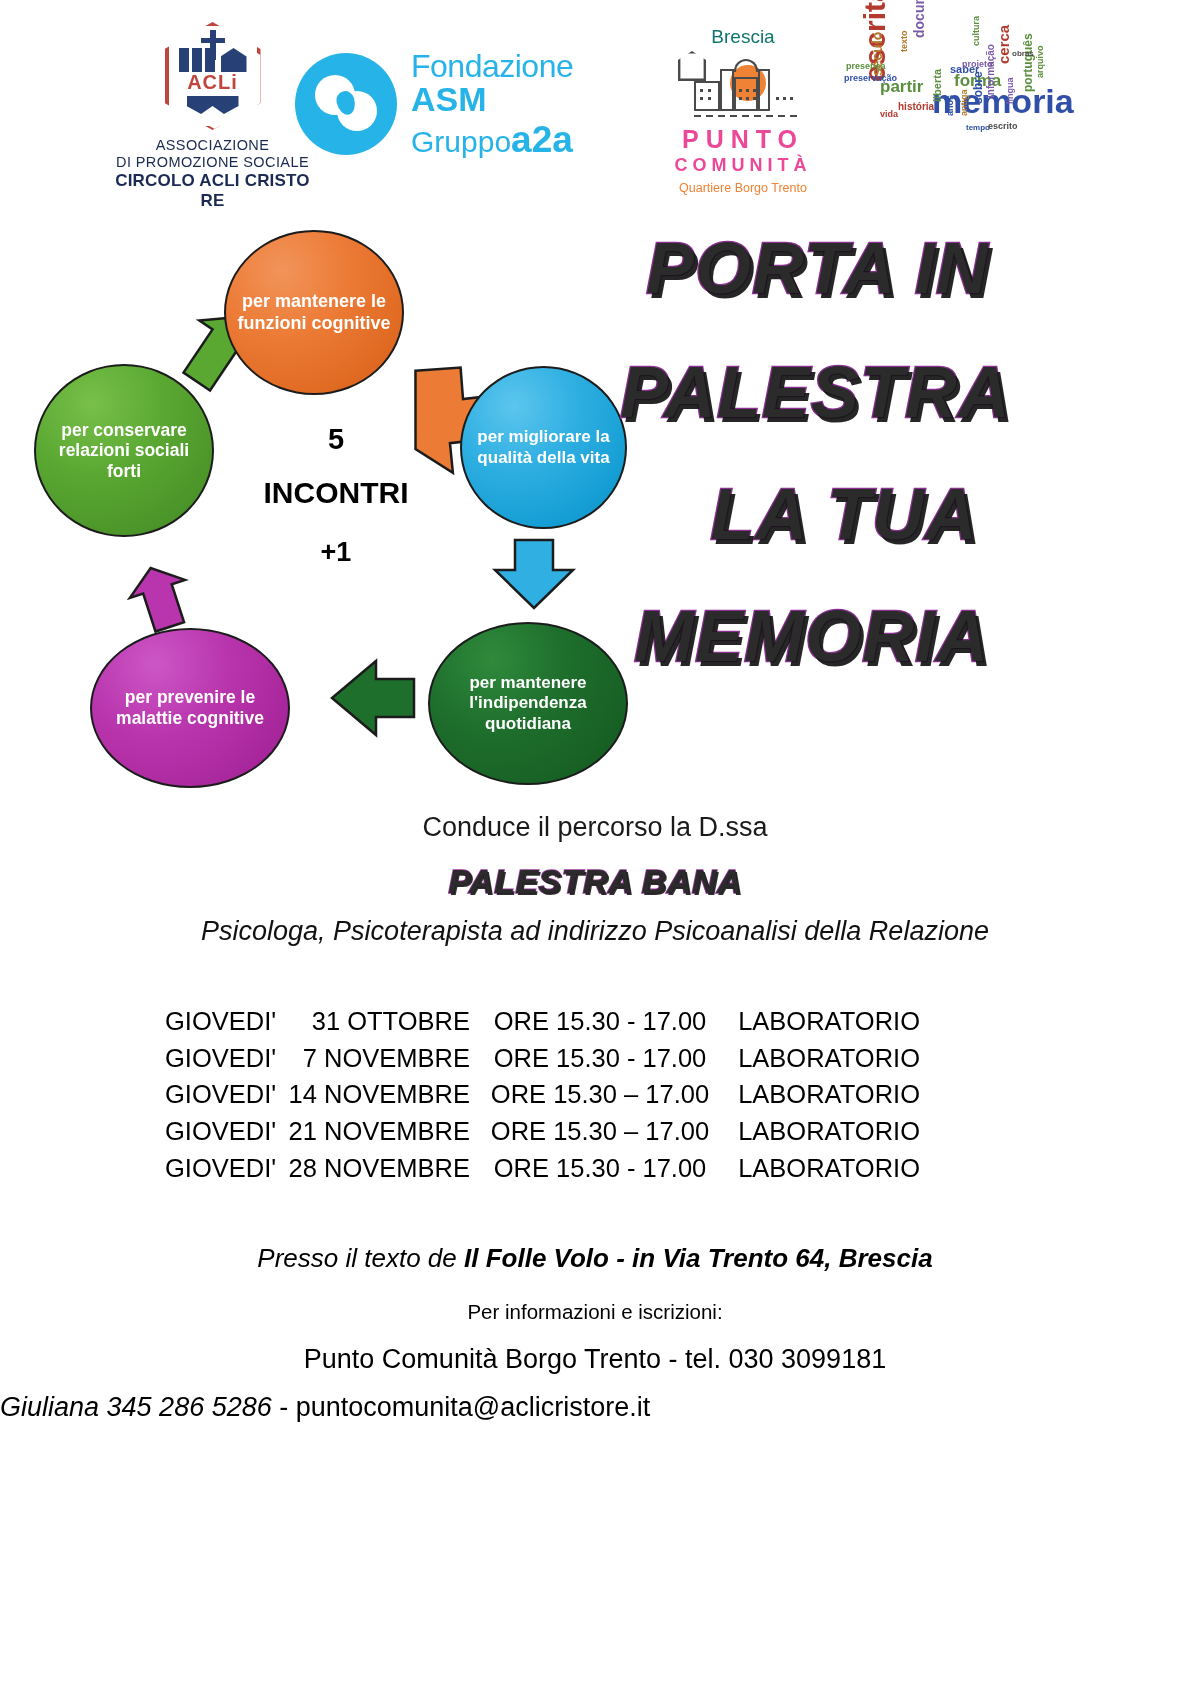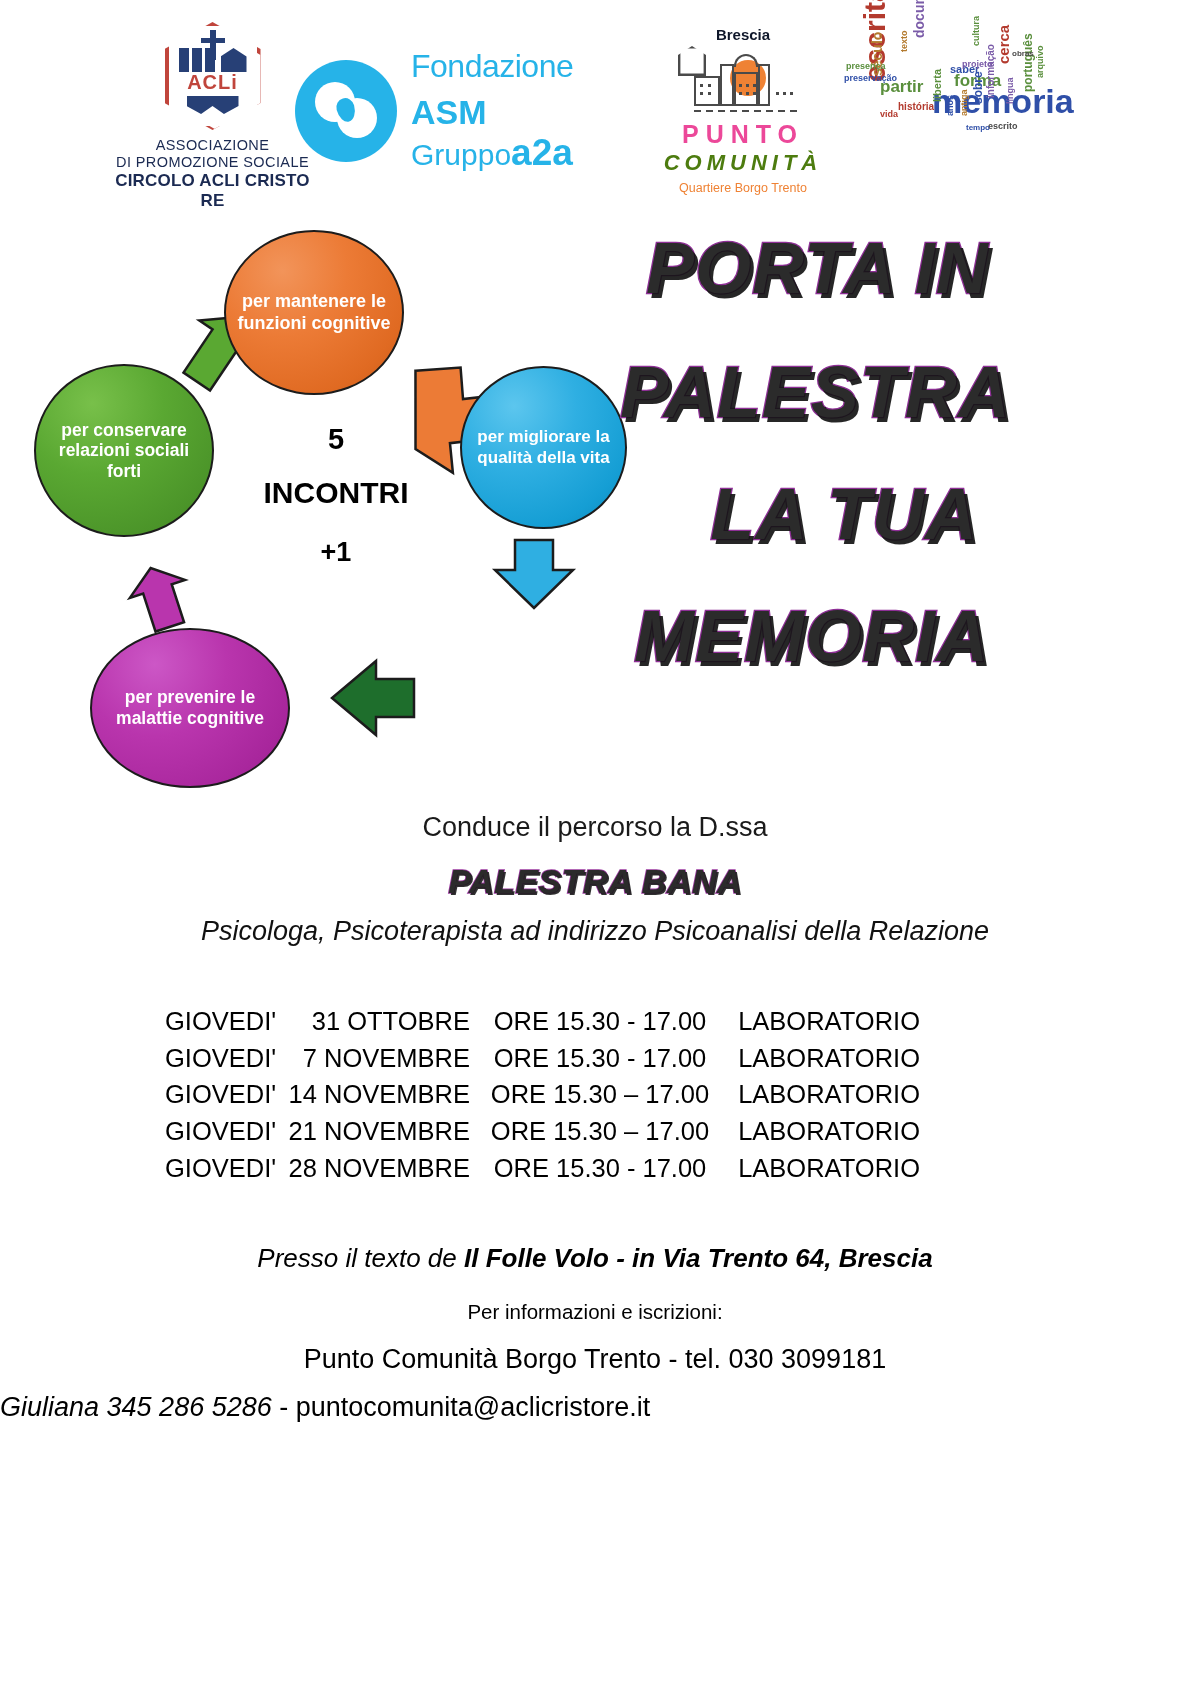--- a/index.html
+++ b/index.html
@@ -98,27 +98,27 @@
     border-radius: 50%; background: #ffffff;
   }
   .asm-lens {
     position: absolute; left: 42px; top: 38px; width: 18px; height: 24px;
     background: #26b3e8;
     border-radius: 50% 50% 50% 50% / 40% 40% 60% 60%;
     transform: rotate(-15deg);
   }
   .asm-text { margin-left: 14px; color: #26b3e8; line-height: 1.0; }
   .asm-t1 { font-size: 32px; letter-spacing: -0.5px; }
-  .asm-t2 { font-size: 34px; font-weight: bold; letter-spacing: 0px; margin-top: 13px; }
+  .asm-t2 { font-size: 34px; font-weight: bold; letter-spacing: 0px; margin-top: 0; }
   .asm-t3 { font-size: 30px; margin-top: 5px; }
   .asm-t3 b { font-size: 37px; font-weight: bold; }
 
   
   .punto-logo { position: absolute; left: 653px; top: 26px; width: 180px; text-align: center; }
-  .punto-brescia { font-size: 15px; font-weight: bold; color: #0f172a; }
+  .punto-brescia { font-size: 19px; font-weight: normal; color: #0f766e; }
   .punto-mark { position: relative; width: 130px; height: 72px; margin: 3px auto 0; }
   .punto-sun {
     position: absolute; left: 52px; top: 14px; width: 36px; height: 36px;
     border-radius: 50%; background: #ef8234;
   }
   .punto-b {
     position: absolute; border: 2.4px solid #4a4a4a; background: transparent; box-sizing: border-box;
   }
   .bb1 { left: 16px; top: 30px; width: 26px; height: 30px; }
   .bb2 { left: 42px; top: 18px; width: 14px; height: 42px; }
@@ -134,21 +134,21 @@
     position: absolute; left: 56px; top: 8px; width: 24px; height: 13px;
     border: 2.4px solid #4a4a4a; border-bottom: none;
     border-radius: 12px 12px 0 0; box-sizing: border-box;
   }
   .punto-win { position: absolute; width: 3px; height: 3px; background: #4a4a4a; }
   .punto-ground {
     position: absolute; left: 16px; top: 64px; width: 104px; height: 2.4px;
     background: repeating-linear-gradient(to right, #4a4a4a 0 7px, transparent 7px 12px);
   }
   .punto-n1 { font-size: 25px; font-weight: bold; color: #ec4899; letter-spacing: 7px; margin-top: 2px; }
-  .punto-n2 { font-size: 22px; font-weight: bold; color: #4d7c0f; letter-spacing: 5px; margin-top: 1px; font-style: italic; }
+  .punto-n2 { font-size: 18px; font-weight: bold; color: #ec4899; letter-spacing: 5px; margin-top: 1px; }
   .punto-sub { font-size: 12.5px; color: #ef8234; margin-top: 5px; }
 
   
   .cloud { position: absolute; left: 840px; top: 32px; width: 220px; height: 130px; }
   .cw { position: absolute; font-weight: bold; line-height: 1; white-space: nowrap; }
 
   
   .cycle { position: absolute; left: 28px; top: 218px; width: 620px; height: 580px; }
   .node {
     position: absolute;
@@ -392,20 +392,23 @@
       <polygon points="158,118 190,92 222,118 206,118 206,170 174,170 174,118" fill="#5aa832" transform="rotate(34 190,132)"></polygon>
     </g>
   </svg>
 
   <div class="node node-orange">
     <span>per mantenere le funzioni cognitive</span>
   </div>
   <div class="node node-blue">
     <span>per migliorare la qualità della vita</span>
   </div>
+  <div class="node node-dgreen">
+    <span>per mantenere l'indipendenza quotidiana</span>
+  </div>
   <div class="node node-purple">
     <span>per prevenire le malattie cognitive</span>
   </div>
   <div class="node node-green">
     <span>per conservare relazioni sociali forti</span>
   </div>
 
   <div class="cycle-center">
     <div class="cc-5">5</div>
     <div class="cc-inc">INCONTRI</div>

